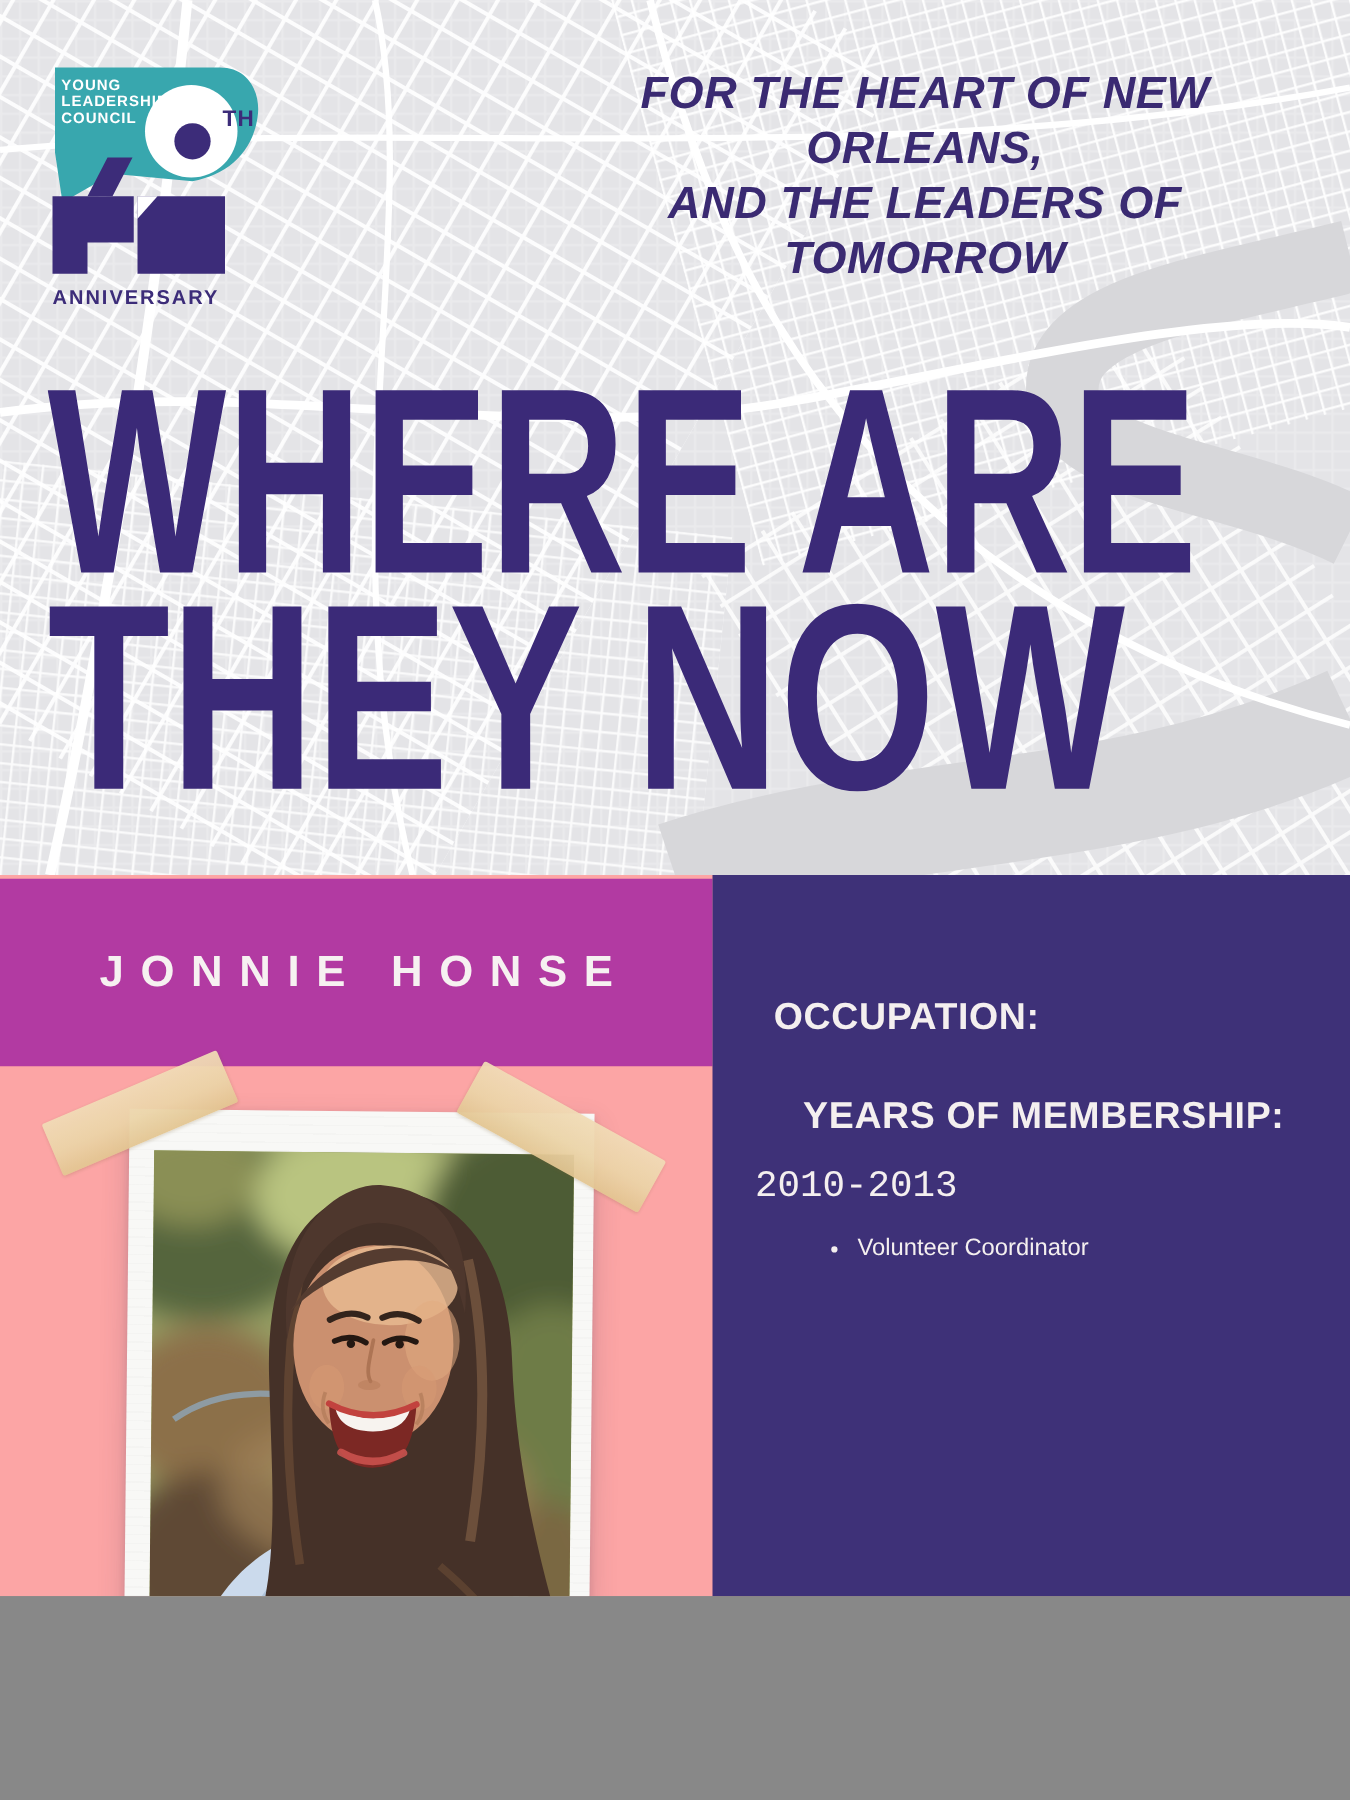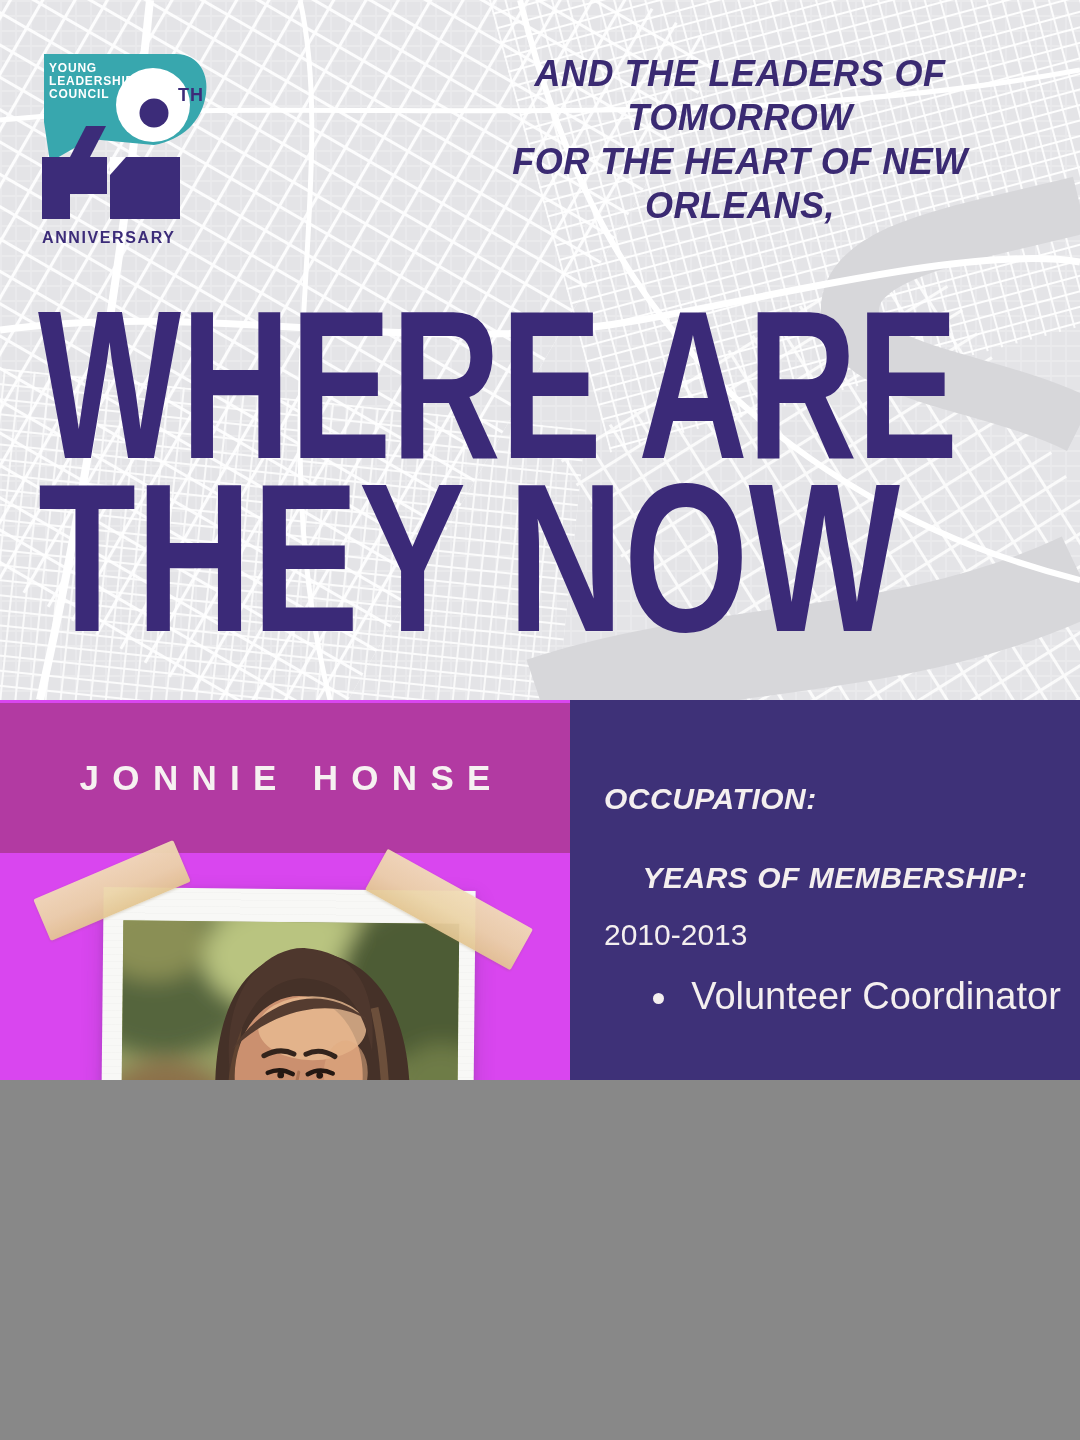--- a/index.html
+++ b/index.html
@@ -1,18 +1,18 @@
 <!DOCTYPE html>
 <html><head>
 <meta charset="utf-8">
 <style>
   html,body{margin:0;padding:0;background:#888;}
   .poster{
-    position:relative;width:1080px;height:1080px;overflow:hidden;
-    background:#d946ef;font-family:"Liberation Sans",sans-serif;
+    position:relative;width:1080px;height:1277px;overflow:hidden;
+    background:#fca5a5;font-family:"Liberation Sans",sans-serif;
   }
   .poster *{box-sizing:border-box;}
 
   
   .map-bg{position:absolute;left:0;top:0;width:1080px;height:700px;}
 
   
   .logo{position:absolute;left:30px;top:42px;width:200px;height:208px;}
 
   
@@ -37,31 +37,31 @@
     white-space:nowrap;
   }
 
   
   .panel{
     position:absolute;left:570px;top:700px;width:510px;height:740px;
     background:#3e3178;color:#f4efef;
     padding:82px 14px 0 34px;
   }
   .panel h3{
-    margin:0;font-size:30px;font-weight:700;letter-spacing:.5px;line-height:1.1;font-style:italic;
+    margin:15px;font-size:30px;font-weight:700;letter-spacing:.5px;line-height:1.1;
   }
   .panel p{margin:0;font-size:29px;font-weight:400;line-height:1.28;}
   .panel .occupation-text{margin-top:28px;}
   .panel .membership-label{margin-top:46px;text-align:center;}
-  .panel .membership-text{margin-top:22px;font-size:30px;}
+  .panel .membership-text{margin-top:22px;font-size:30px;font-family:Liberation Mono, monospace;}
   .panel .positions-label{margin-top:106px;}
   .panel ul{
     margin:18px 0 0;padding-left:78px;list-style:disc;
   }
-  .panel li{font-size:38px;line-height:1.3;padding-left:4px;text-align:center;}
+  .panel li{font-size:19px;line-height:1.3;padding-left:4px;}
 
   
   .polaroid{
     position:absolute;left:101px;top:889px;width:372px;height:509px;
     background:#f8f8f6;
     box-shadow:0 8px 22px rgba(60,50,80,.20), 0 2px 6px rgba(60,50,80,.15);
     transform:rotate(.6deg);z-index:3;margin:0;
     background-image:repeating-linear-gradient(0deg,rgba(0,0,0,.016) 0 1px,transparent 1px 7px);
   }
   .polaroid .photo{
@@ -143,22 +143,22 @@
     <g font-family="Liberation Sans, sans-serif" font-weight="700" font-size="12" fill="#ffffff" letter-spacing="0.8">
       <text x="19" y="30">YOUNG</text>
       <text x="19" y="43">LEADERSHIP</text>
       <text x="19" y="56">COUNCIL</text>
     </g>
     <text x="148" y="59" font-family="Liberation Sans, sans-serif" font-weight="700" font-size="18" fill="#3c2c79" letter-spacing="1">TH</text>
     <text x="12" y="201" font-family="Liberation Sans, sans-serif" font-weight="700" font-size="16" fill="#3c2c79" letter-spacing="1.6">ANNIVERSARY</text>
   </svg>
 
   <div class="tagline">
+    <div>FOR THE HEART OF NEW ORLEANS,</div>
     <div>AND THE LEADERS OF TOMORROW</div>
-    <div>FOR THE HEART OF NEW ORLEANS,</div>
   </div>
 
   <svg class="headline-svg" viewBox="0 0 930 345">
     <g font-family="Liberation Sans, sans-serif" font-weight="700" font-size="212" fill="#3b2a78">
       <text x="0" y="155" textLength="920" lengthAdjust="spacingAndGlyphs">WHERE ARE</text>
       <text x="0" y="328" textLength="862" lengthAdjust="spacingAndGlyphs">THEY NOW</text>
     </g>
   </svg>
 
   <div class="name-banner">

